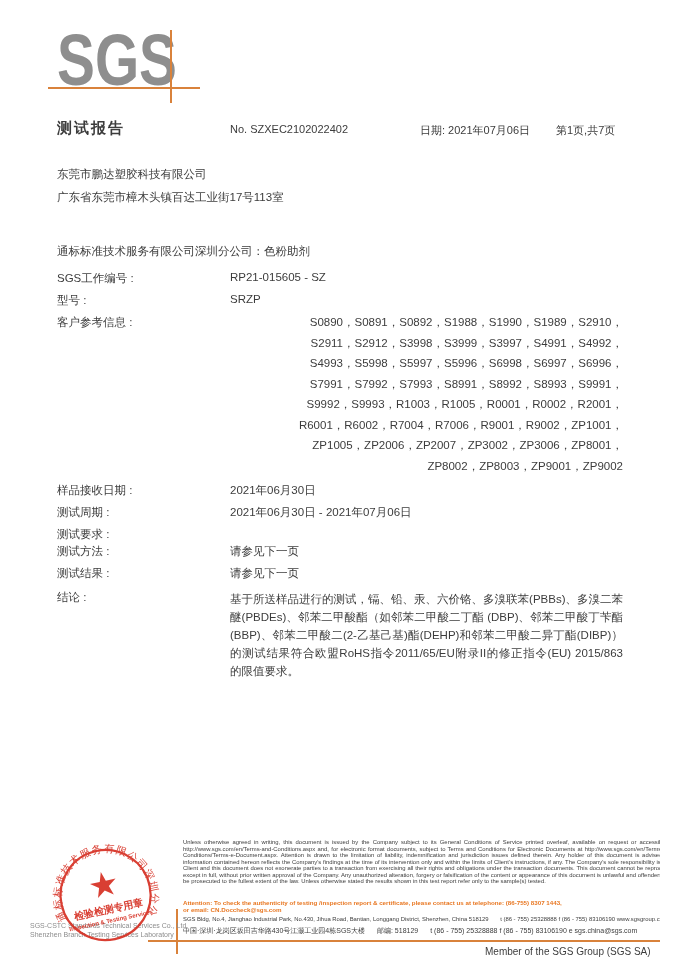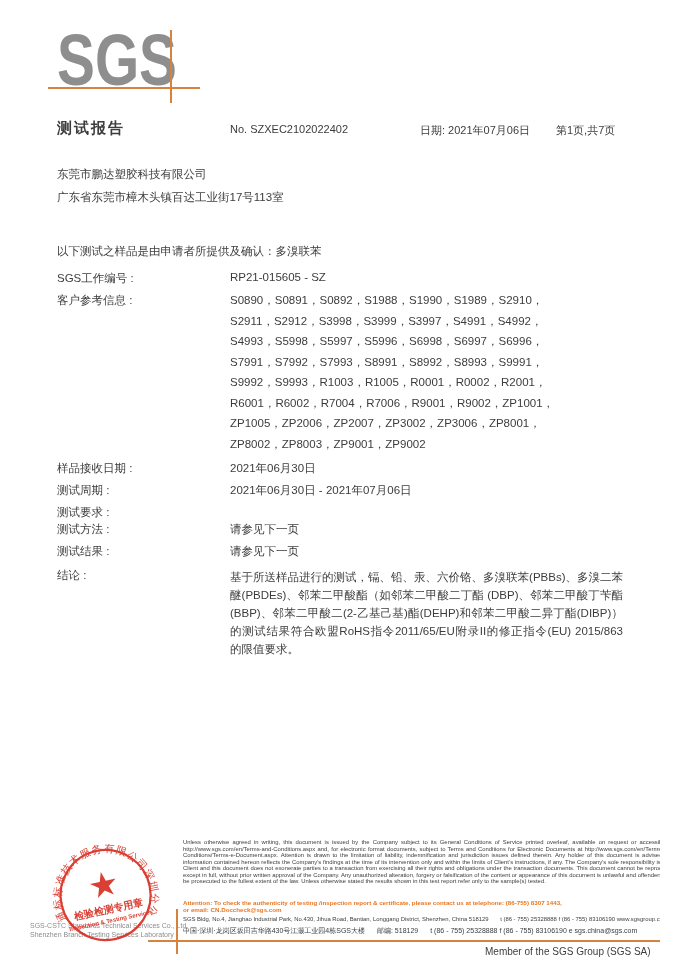--- a/index.html
+++ b/index.html
@@ -20,21 +20,21 @@
 
   .applicant { position:absolute; left:57px; top:163px; font-size:11.5px; line-height:23px; }
 
   .intro { position:absolute; left:57px; top:244px; font-size:11.5px; }
 
   
   .fields { position:absolute; left:57px; top:271px; width:566px; font-size:11.5px; }
   .frow { display:flex; align-items:flex-start; margin-bottom:7px; }
   .frow .flabel { width:173px; flex:0 0 173px; }
   .frow .fvalue { flex:1; }
-  .code-line { line-height:25.5px; margin-top:-5px; }
+  .code-line { line-height:25.5px; margin-top:-5px;text-align:right; }
   .frow.codes { margin-bottom:4px; }
   .frow.tight { margin-bottom:2px; }
   .frow.conclusion { margin-top:9px; }
   .frow.conclusion .fvalue { line-height:18px; text-align:justify; }
 
   
   .stamp { position:absolute; left:34px; top:843px; width:144px; height:108px; transform:rotate(-12deg); opacity:.9; z-index:3; }
   .company-lines { position:absolute; left:30px; top:921px; width:160px; font-size:7px; line-height:9px; color:#8d8d8d; z-index:1; }
 
   .legal { position:absolute; left:183px; top:839px; width:492px; font-size:5.9px; line-height:6.5px; text-align:justify; color:#3d3d3d; }
@@ -67,29 +67,33 @@
     <span class="t-no">No. SZXEC2102022402</span>
     <span class="t-date">日期: 2021年07月06日</span>
     <span class="t-page">第1页,共7页</span>
   </div>
 
   <div class="applicant">
     <div>东莞市鹏达塑胶科技有限公司</div>
     <div>广东省东莞市樟木头镇百达工业街17号113室</div>
   </div>
 
-  <div class="intro">以下测试之样品是由申请者所提供及确认：多溴联苯</div>
+  <div class="intro">通标标准技术服务有限公司深圳分公司：色粉助剂</div>
 
   <div class="fields">
 
     <div class="frow">
       <div class="flabel">SGS工作编号 :</div>
       <div class="fvalue">RP21-015605 - SZ</div>
     </div>
 
+    <div class="frow">
+      <div class="flabel">型号 :</div>
+      <div class="fvalue">SRZP</div>
+    </div>
 
     <div class="frow codes">
       <div class="flabel">客户参考信息 :</div>
       <div class="fvalue">
         <div class="code-line">S0890，S0891，S0892，S1988，S1990，S1989，S2910，</div>
         <div class="code-line">S2911，S2912，S3998，S3999，S3997，S4991，S4992，</div>
         <div class="code-line">S4993，S5998，S5997，S5996，S6998，S6997，S6996，</div>
         <div class="code-line">S7991，S7992，S7993，S8991，S8992，S8993，S9991，</div>
         <div class="code-line">S9992，S9993，R1003，R1005，R0001，R0002，R2001，</div>
         <div class="code-line">R6001，R6002，R7004，R7006，R9001，R9002，ZP1001，</div>

